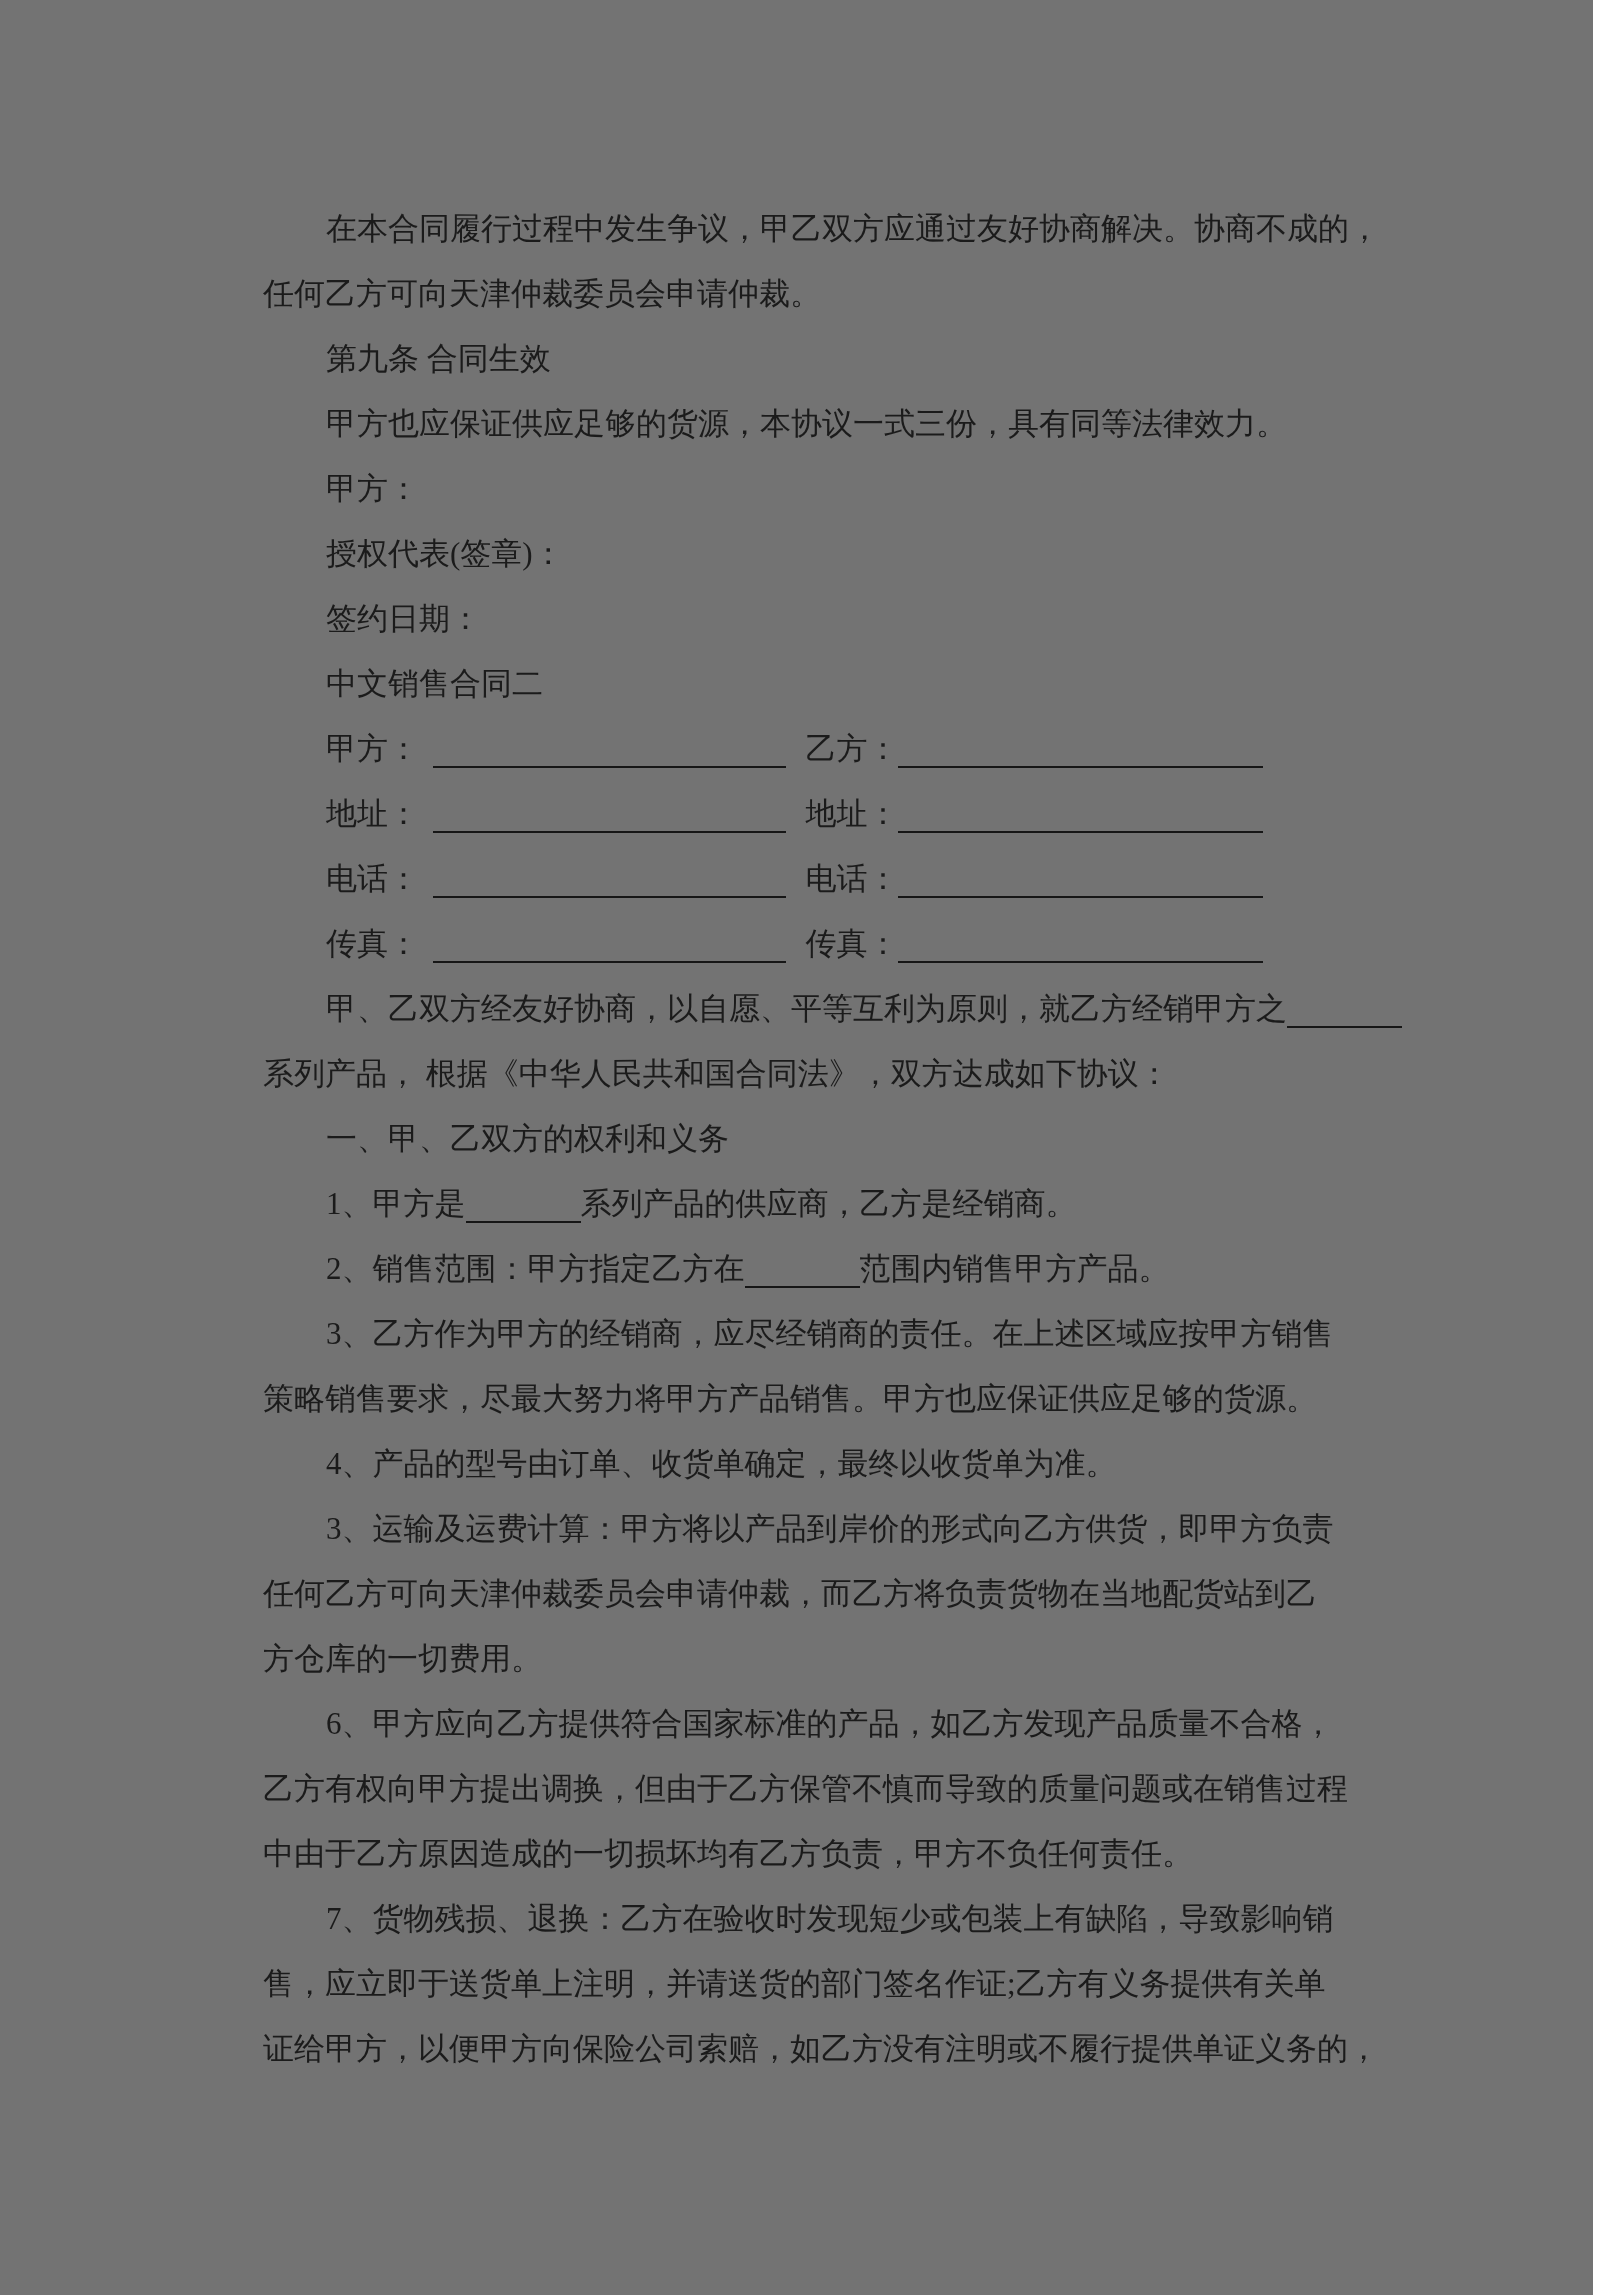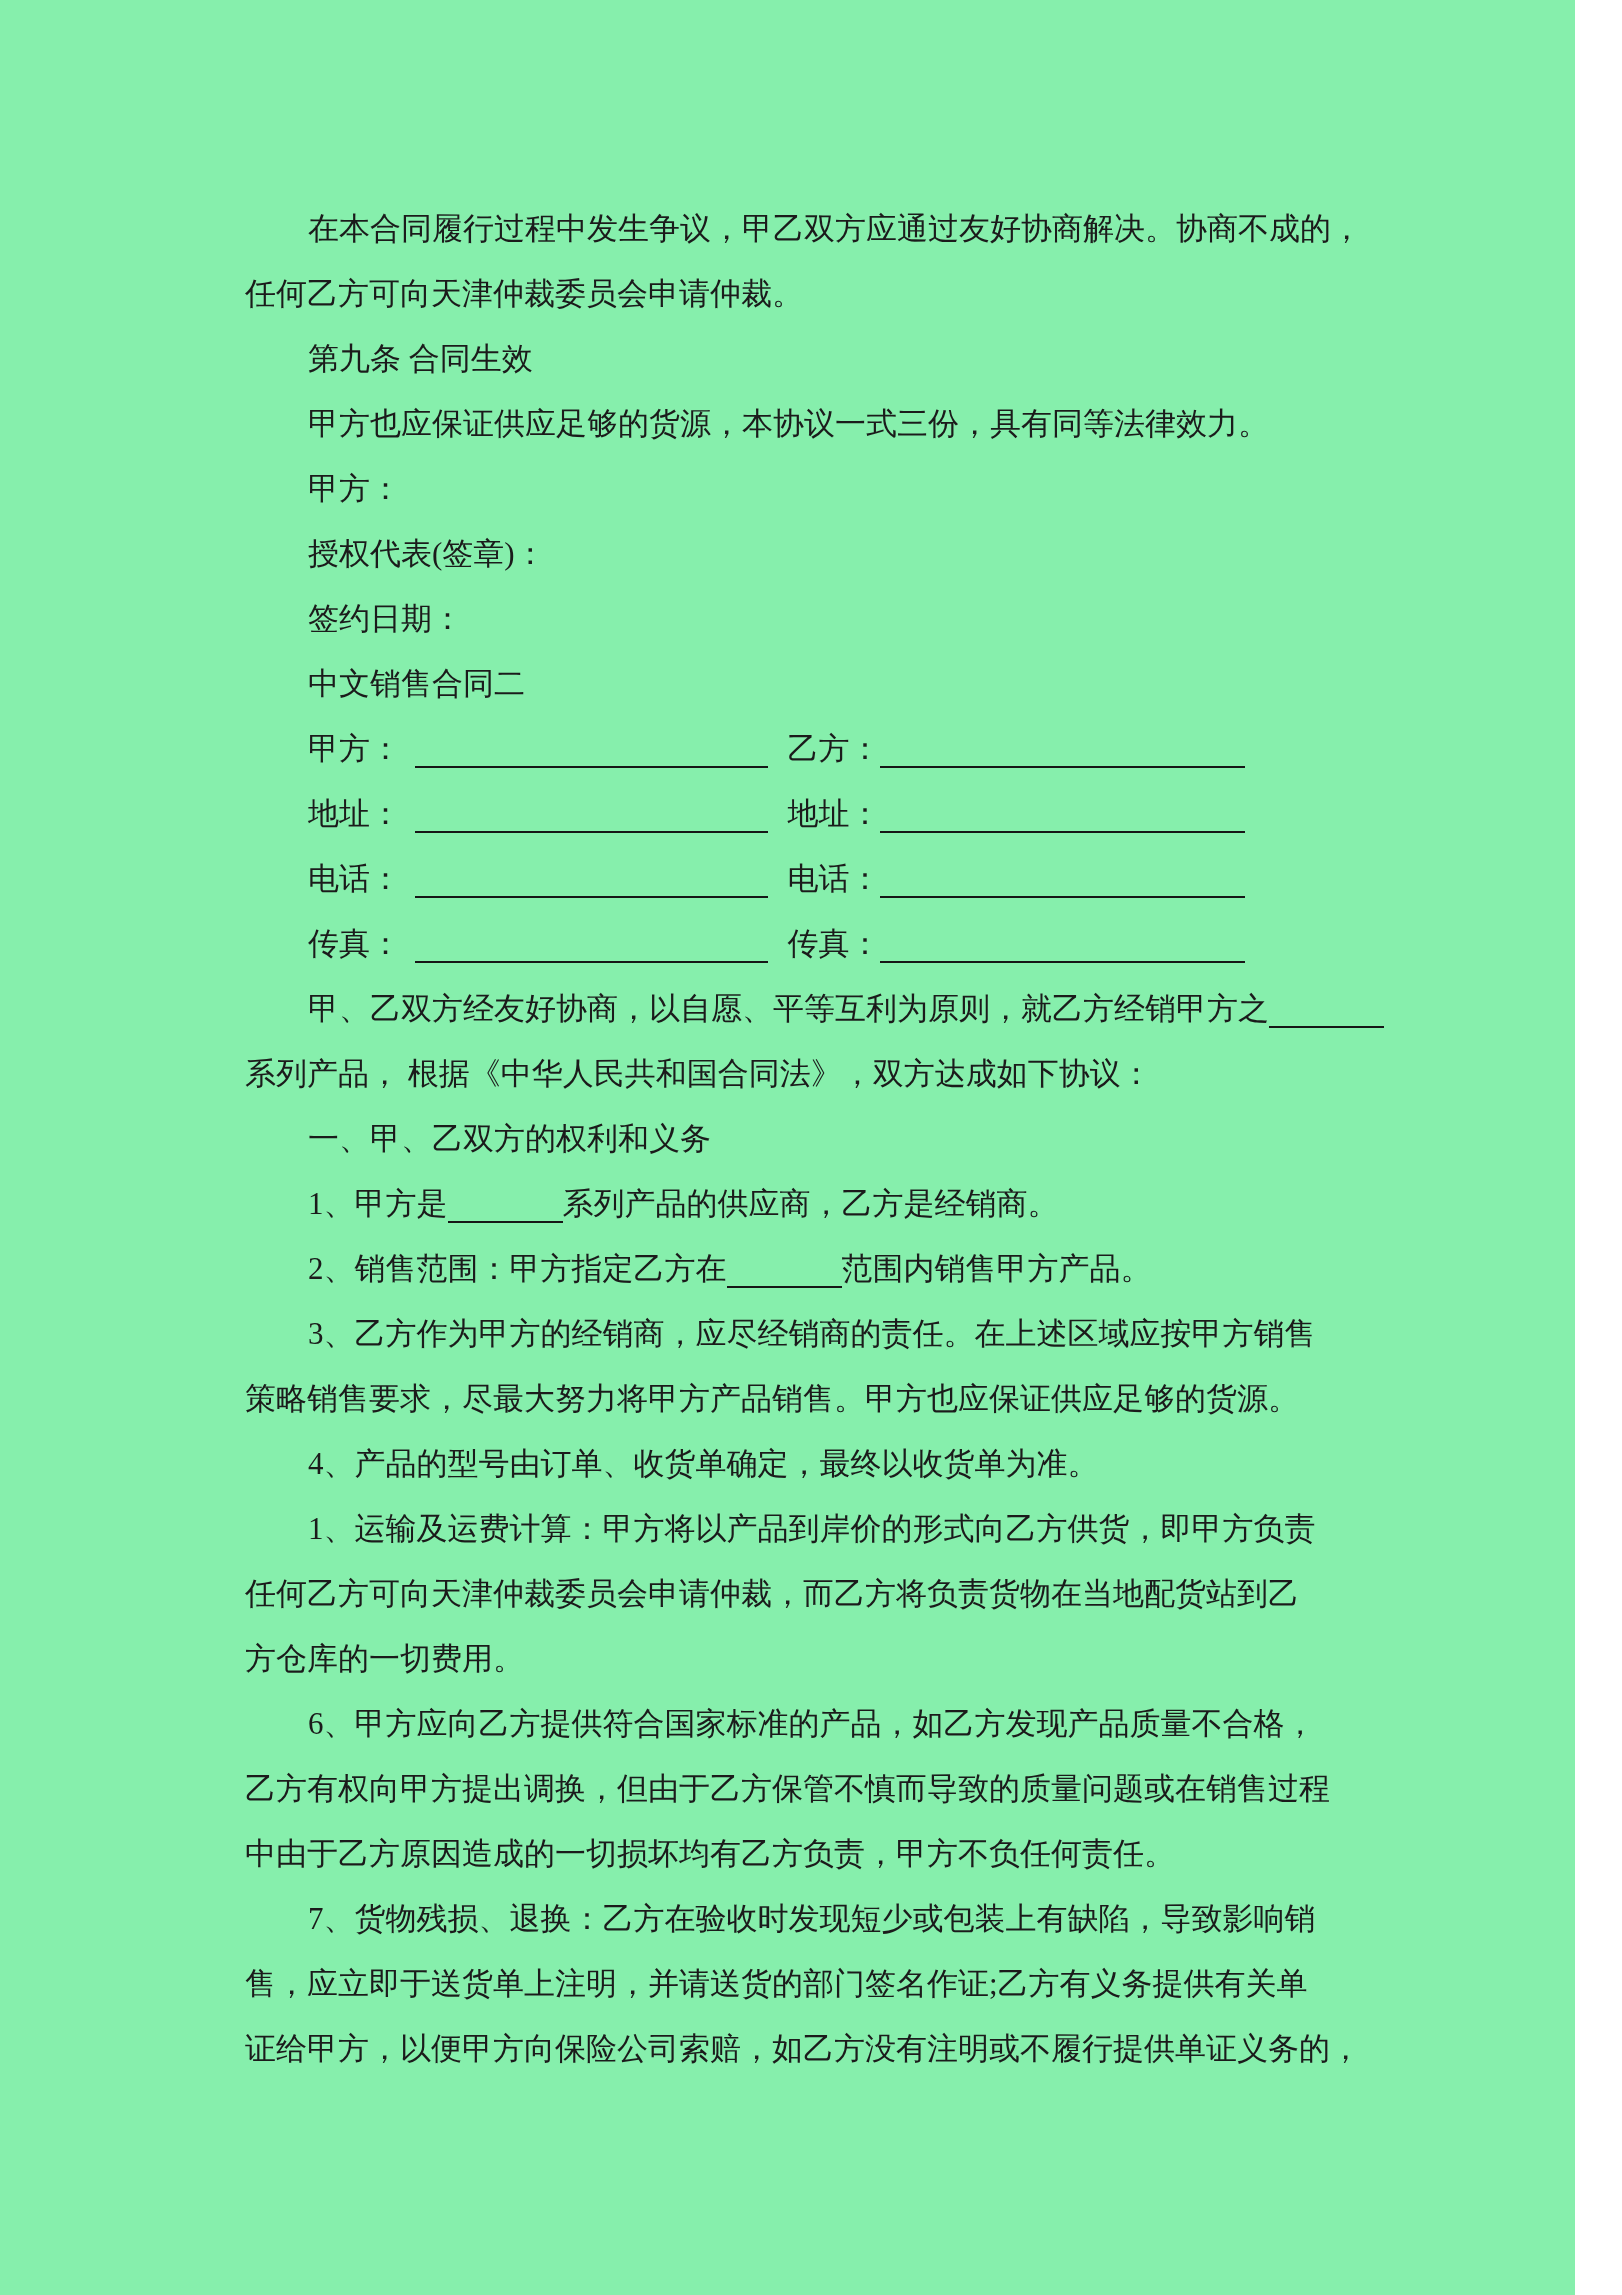--- a/index.html
+++ b/index.html
@@ -1,23 +1,24 @@
 <!DOCTYPE html>
 <html style="font-size:10.5px"><head>
 <meta charset="utf-8">
 <style>
   html,body { margin:0; padding:0; background:#ffffff; }
   .page {
     position:relative;
     width:1575px; height:2295px;
-    background:#86efac;
+    background:#737373;
     overflow:hidden;
     font-family:"Liberation Serif","DejaVu Serif",serif;
     color:#1b1b1b;
     font-size:31px;
+    padding-left:18px;
   }
   .content { padding:196px 229px 0 245px; }
   .ln { height:65px; line-height:65px; white-space:nowrap; }
   .indent { padding-left:63px; }
   .blank {
     display:inline-block;
     height:26px;
     border-bottom:2px solid #161616;
     vertical-align:-9.2px;
   }
@@ -70,21 +71,21 @@
 
     <div class="ln indent">
       <span>2、销售范围：甲方指定乙方在</span><span class="blank w175"></span><span>范围内销售甲方产品。</span>
     </div>
 
     <div class="ln indent">3、乙方作为甲方的经销商，应尽经销商的责任。在上述区域应按甲方销售</div>
     <div class="ln">策略销售要求，尽最大努力将甲方产品销售。甲方也应保证供应足够的货源。</div>
 
     <div class="ln indent">4、产品的型号由订单、收货单确定，最终以收货单为准。</div>
 
-    <div class="ln indent">1、运输及运费计算：甲方将以产品到岸价的形式向乙方供货，即甲方负责</div>
+    <div class="ln indent">3、运输及运费计算：甲方将以产品到岸价的形式向乙方供货，即甲方负责</div>
     <div class="ln">任何乙方可向天津仲裁委员会申请仲裁，而乙方将负责货物在当地配货站到乙</div>
     <div class="ln">方仓库的一切费用。</div>
 
     <div class="ln indent">6、甲方应向乙方提供符合国家标准的产品，如乙方发现产品质量不合格，</div>
     <div class="ln">乙方有权向甲方提出调换，但由于乙方保管不慎而导致的质量问题或在销售过程</div>
     <div class="ln">中由于乙方原因造成的一切损坏均有乙方负责，甲方不负任何责任。</div>
 
     <div class="ln indent">7、货物残损、退换：乙方在验收时发现短少或包装上有缺陷，导致影响销</div>
     <div class="ln">售，应立即于送货单上注明，并请送货的部门签名作证;乙方有义务提供有关单</div>
     <div class="ln">证给甲方，以便甲方向保险公司索赔，如乙方没有注明或不履行提供单证义务的，</div>

